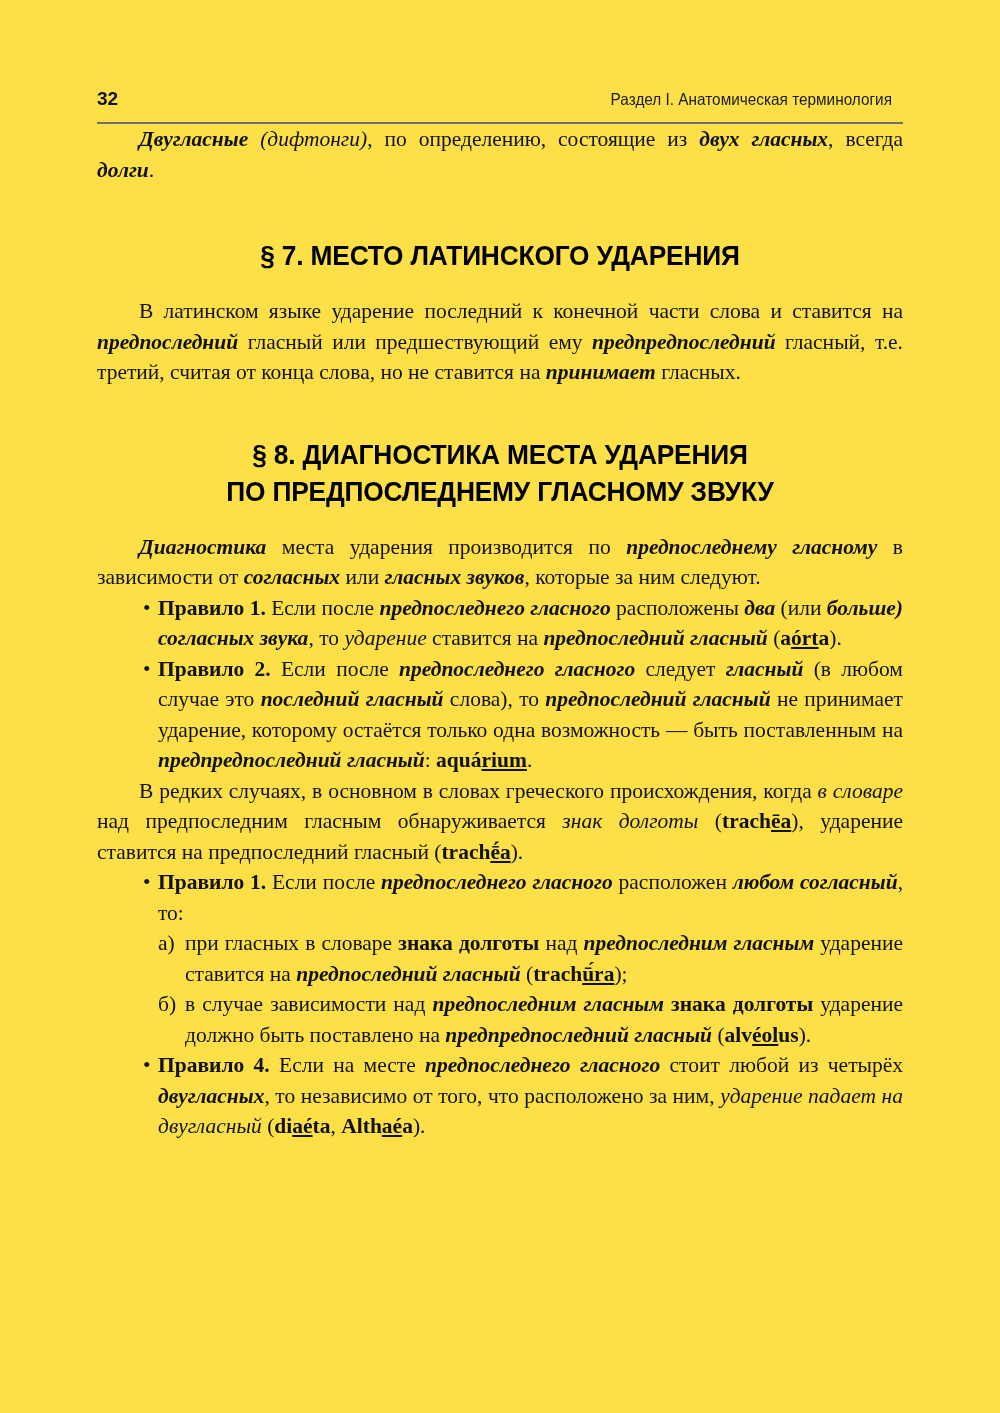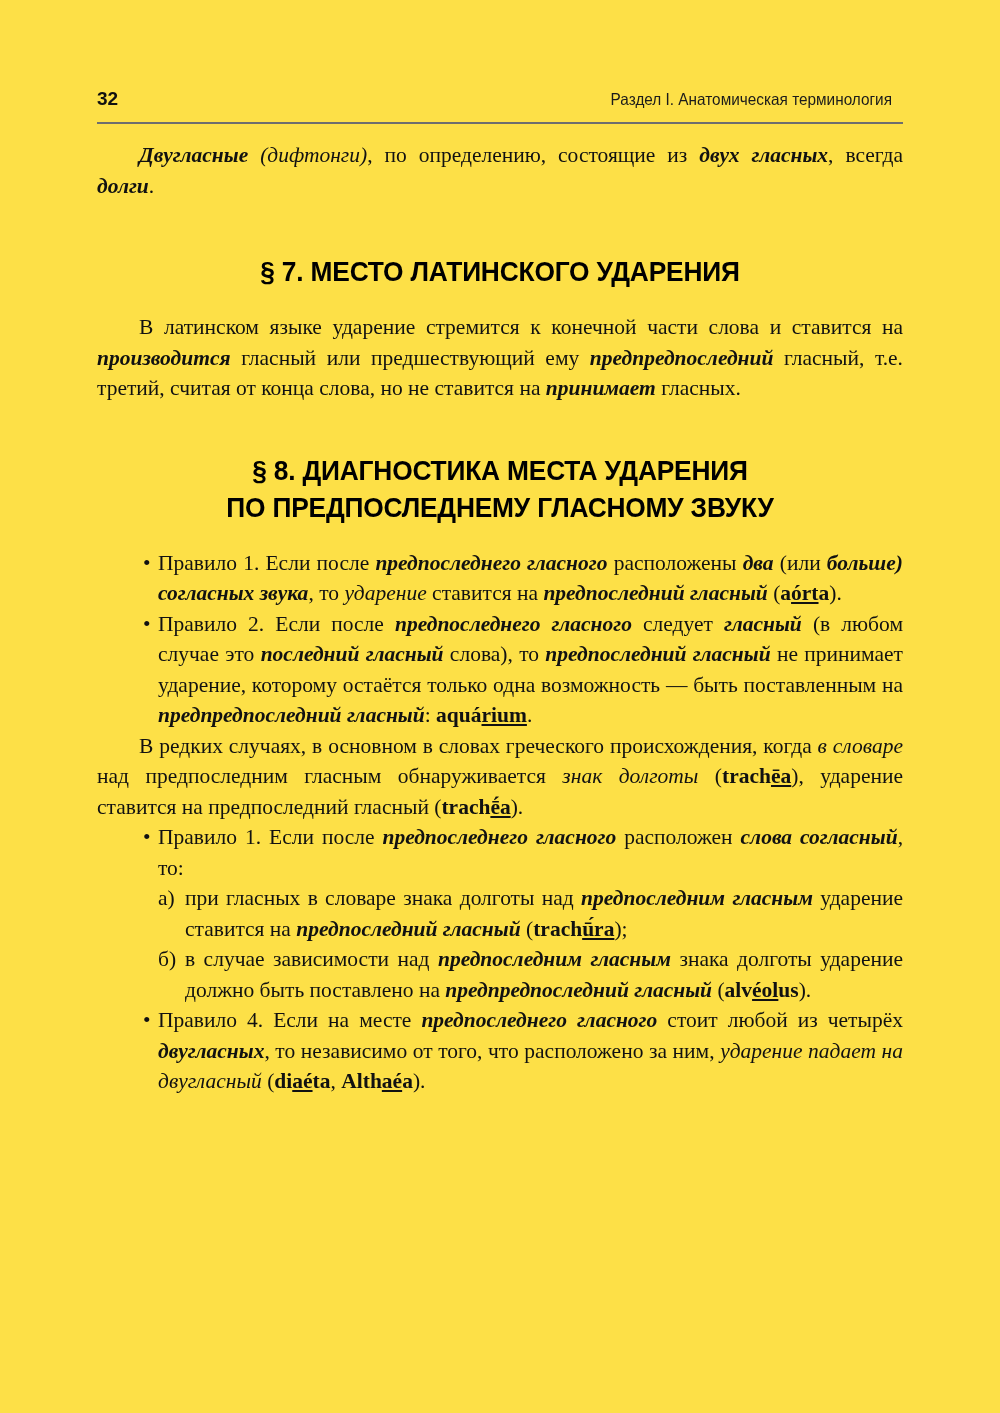--- a/index.html
+++ b/index.html
@@ -58,21 +58,21 @@
     top: 122px;
     width: 806px;
     height: 2px;
     background: #6e6e6e;
   }
 
   
   .content {
     position: absolute;
     left: 97px;
-    top: 140px;
+    top: 124px;
     width: 806px;
   }
 
   p.body {
     margin: 0;
     font-size: 21.5px;
     line-height: 30.5px;
     text-align: justify;
     text-indent: 42px;
     hyphens: manual;
@@ -136,21 +136,21 @@
     position: absolute;
     left: 61px;
     top: 0;
     font-size: 21.5px;
     line-height: 30.5px;
   }
 
   
   .bi { font-weight: bold; font-style: italic; }
   .it { font-style: italic; }
-  .bd { font-weight: normal; }
+  .bd { font-weight: bold; }
   .term { font-weight: bold; }
   .term u { text-decoration: underline; text-underline-offset: 1.5px; }
 </style>
 </head>
 <body>
 
 <div class="page">
 
   <div class="running-head">
     <span class="folio">32</span>
@@ -163,52 +163,53 @@
     <p class="body"><span class="bi">Двугласные</span> <span class="it">(дифтонги)</span><span>, по определению, состоящие из </span><span class="bi">двух гласных</span><span>, всегда </span><span class="bi">долги</span><span>.</span></p>
 
     <div class="sp-before-h1"></div>
 
     <h2 class="section">
         <span class="ln">§ 7. МЕСТО ЛАТИНСКОГО УДАРЕНИЯ</span>
       </h2>
 
     <div class="sp-after-h1"></div>
 
-    <p class="body"><span>В латинском языке ударение стремится к конечной части слова и ставится на </span><span class="bi">производится</span><span> гласный или предшествующий ему </span><span class="bi">предпредпоследний</span><span> гласный, т.е. третий, считая от конца слова, но не ставится на </span><span class="bi">принимает</span><span> гласных.</span></p>
+    <p class="body"><span>В латинском языке ударение последний к конечной части слова и ставится на </span><span class="bi">предпоследний</span><span> гласный или предшествующий ему </span><span class="bi">предпредпоследний</span><span> гласный, т.е. третий, считая от конца слова, но не ставится на </span><span class="bi">принимает</span><span> гласных.</span></p>
 
     <div class="sp-before-h2"></div>
 
     <h2 class="section">
         <span class="ln">§ 8. ДИАГНОСТИКА МЕСТА УДАРЕНИЯ</span>
         <span class="ln">ПО ПРЕДПОСЛЕДНЕМУ ГЛАСНОМУ ЗВУКУ</span>
       </h2>
 
     <div class="sp-after-h2"></div>
 
+    <p class="body"><span class="bi">Диагностика</span><span> места ударения производится по </span><span class="bi">предпоследнему гласному</span><span> в зависимости от </span><span class="bi">согласных</span><span> или </span><span class="bi">гласных звуков</span><span>, которые за ним следуют.</span></p>
 
     <ul class="rules">
 
       <li class="rule">
         <span class="bullet">•</span>
         <span class="bd">Правило 1.</span><span> Если после </span><span class="bi">предпоследнего гласного</span><span> расположены </span><span class="bi">два</span><span> (или </span><span class="bi">больше) согласных звука</span><span>, то </span><span class="it">ударение</span><span> ставится на </span><span class="bi">предпоследний гласный</span><span> (</span><span class="term"><span>a</span><u>órt</u><span>a</span></span><span>).</span>
       </li>
 
       <li class="rule">
         <span class="bullet">•</span>
         <span class="bd">Правило 2.</span><span> Если после </span><span class="bi">предпоследнего гласного</span><span> следует </span><span class="bi">гласный</span><span> (в любом случае это </span><span class="bi">последний гласный</span><span> слова), то </span><span class="bi">предпоследний гласный</span><span> не принимает ударение, которому остаётся только одна возможность — быть поставленным на </span><span class="bi">предпредпоследний гласный</span><span>: </span><span class="term"><span>aquá</span><u>rium</u><span></span></span><span>.</span>
       </li>
 
     </ul>
 
     <p class="body"><span>В редких случаях, в основном в словах греческого происхождения, когда </span><span class="it">в словаре</span><span> над предпоследним гласным обнаруживается </span><span class="it">знак долготы</span><span> (</span><span class="term"><span>trach</span><u>ēa</u></span><span>), ударение ставится на предпоследний гласный (</span><span class="term"><span>trach</span><u>ḗa</u></span><span>).</span></p>
 
     <ul class="rules">
       <li class="rule">
         <span class="bullet">•</span>
-        <span class="bd">Правило 1.</span><span> Если после </span><span class="bi">предпоследнего гласного</span><span> расположен </span><span class="bi">слова согласный</span><span>, то:</span>
+        <span class="bd">Правило 1.</span><span> Если после </span><span class="bi">предпоследнего гласного</span><span> расположен </span><span class="bi">любом согласный</span><span>, то:</span>
       </li>
     </ul>
 
     <ol class="sublist">
       <li class="subitem">
         <span class="marker">а)</span>
         <span>при гласных в словаре </span><span class="bd">знака долготы</span><span> над </span><span class="bi">предпоследним гласным</span><span> ударение ставится на </span><span class="bi">предпоследний гласный</span><span> (</span><span class="term"><span>trach</span><u>ū́ra</u></span><span>);</span>
       </li>
       <li class="subitem">
         <span class="marker">б)</span>

